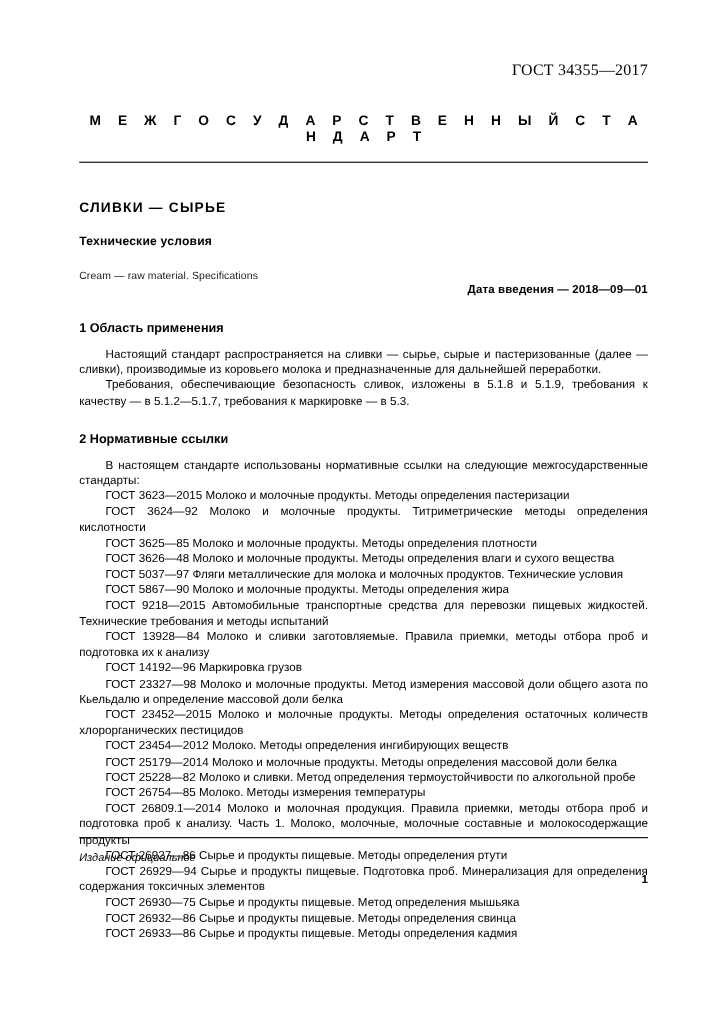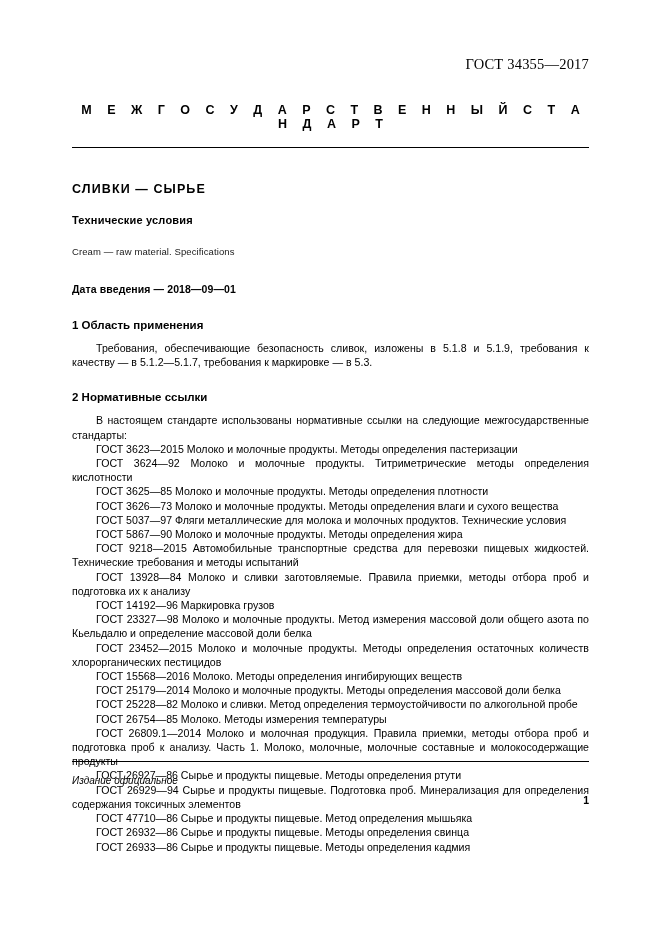--- a/index.html
+++ b/index.html
@@ -65,23 +65,23 @@
     letter-spacing: 0.2px;
   }
   .title-en {
     font-size: 9.5px;
     margin-top: 20px;
     color: #1a1a1a;
     letter-spacing: 0.1px;
   }
 
   .intro-date {
+    text-align: right;
     font-size: 10.5px;
     font-weight: bold;
-    margin-top: 26px;
     letter-spacing: 0.1px;
   }
 
   
   .section-head {
     font-size: 11.5px;
     font-weight: bold;
     margin-top: 24px;
     margin-bottom: 10px;
   }
@@ -152,45 +152,46 @@
 
   <div class="title-block">
     <div class="title-main">СЛИВКИ — СЫРЬЕ</div>
     <div class="title-sub">Технические условия</div>
     <div class="title-en">Cream — raw material. Specifications</div>
   </div>
 
   <div class="intro-date">Дата введения — 2018—09—01</div>
 
   <div class="section-head">1 Область применения</div>
+  <p class="body">Настоящий стандарт распространяется на сливки — сырье, сырые и пастеризованные (далее — сливки), производимые из коровьего молока и предназначенные для дальнейшей переработки.</p>
   <p class="body">Требования, обеспечивающие безопасность сливок, изложены в 5.1.8 и 5.1.9, требования к качеству — в 5.1.2—5.1.7, требования к маркировке — в 5.3.</p>
 
   <div class="section-head tight">2 Нормативные ссылки</div>
   <p class="body">В настоящем стандарте использованы нормативные ссылки на следующие межгосударственные стандарты:</p>
 
   <ul class="ref-list">
     <li>ГОСТ 3623—2015 Молоко и молочные продукты. Методы определения пастеризации</li>
     <li>ГОСТ 3624—92 Молоко и молочные продукты. Титриметрические методы определения кислотности</li>
     <li>ГОСТ 3625—85 Молоко и молочные продукты. Методы определения плотности</li>
-    <li>ГОСТ 3626—73 Молоко и молочные продукты. Методы определения влаги и сухого вещества</li>
+    <li>ГОСТ 3626—48 Молоко и молочные продукты. Методы определения влаги и сухого вещества</li>
     <li>ГОСТ 5037—97 Фляги металлические для молока и молочных продуктов. Технические условия</li>
     <li>ГОСТ 5867—90 Молоко и молочные продукты. Методы определения жира</li>
     <li>ГОСТ 9218—2015 Автомобильные транспортные средства для перевозки пищевых жидкостей. Технические требования и методы испытаний</li>
     <li>ГОСТ 13928—84 Молоко и сливки заготовляемые. Правила приемки, методы отбора проб и подготовка их к анализу</li>
     <li>ГОСТ 14192—96 Маркировка грузов</li>
     <li>ГОСТ 23327—98 Молоко и молочные продукты. Метод измерения массовой доли общего азота по Кьельдалю и определение массовой доли белка</li>
     <li>ГОСТ 23452—2015 Молоко и молочные продукты. Методы определения остаточных количеств хлорорганических пестицидов</li>
-    <li>ГОСТ 15568—2016 Молоко. Методы определения ингибирующих веществ</li>
+    <li>ГОСТ 23454—2012 Молоко. Методы определения ингибирующих веществ</li>
     <li>ГОСТ 25179—2014 Молоко и молочные продукты. Методы определения массовой доли белка</li>
     <li>ГОСТ 25228—82 Молоко и сливки. Метод определения термоустойчивости по алкогольной пробе</li>
     <li>ГОСТ 26754—85 Молоко. Методы измерения температуры</li>
     <li>ГОСТ 26809.1—2014 Молоко и молочная продукция. Правила приемки, методы отбора проб и подготовка проб к анализу. Часть 1. Молоко, молочные, молочные составные и молокосодержащие продукты</li>
     <li>ГОСТ 26927—86 Сырье и продукты пищевые. Методы определения ртути</li>
     <li>ГОСТ 26929—94 Сырье и продукты пищевые. Подготовка проб. Минерализация для определения содержания токсичных элементов</li>
-    <li>ГОСТ 47710—86 Сырье и продукты пищевые. Метод определения мышьяка</li>
+    <li>ГОСТ 26930—75 Сырье и продукты пищевые. Метод определения мышьяка</li>
     <li>ГОСТ 26932—86 Сырье и продукты пищевые. Методы определения свинца</li>
     <li>ГОСТ 26933—86 Сырье и продукты пищевые. Методы определения кадмия</li>
   </ul>
 
   <div class="footer">
     <hr class="footer-rule">
     <span class="footer-text">Издание официальное</span>
   </div>
   <div class="page-number">1</div>
 

